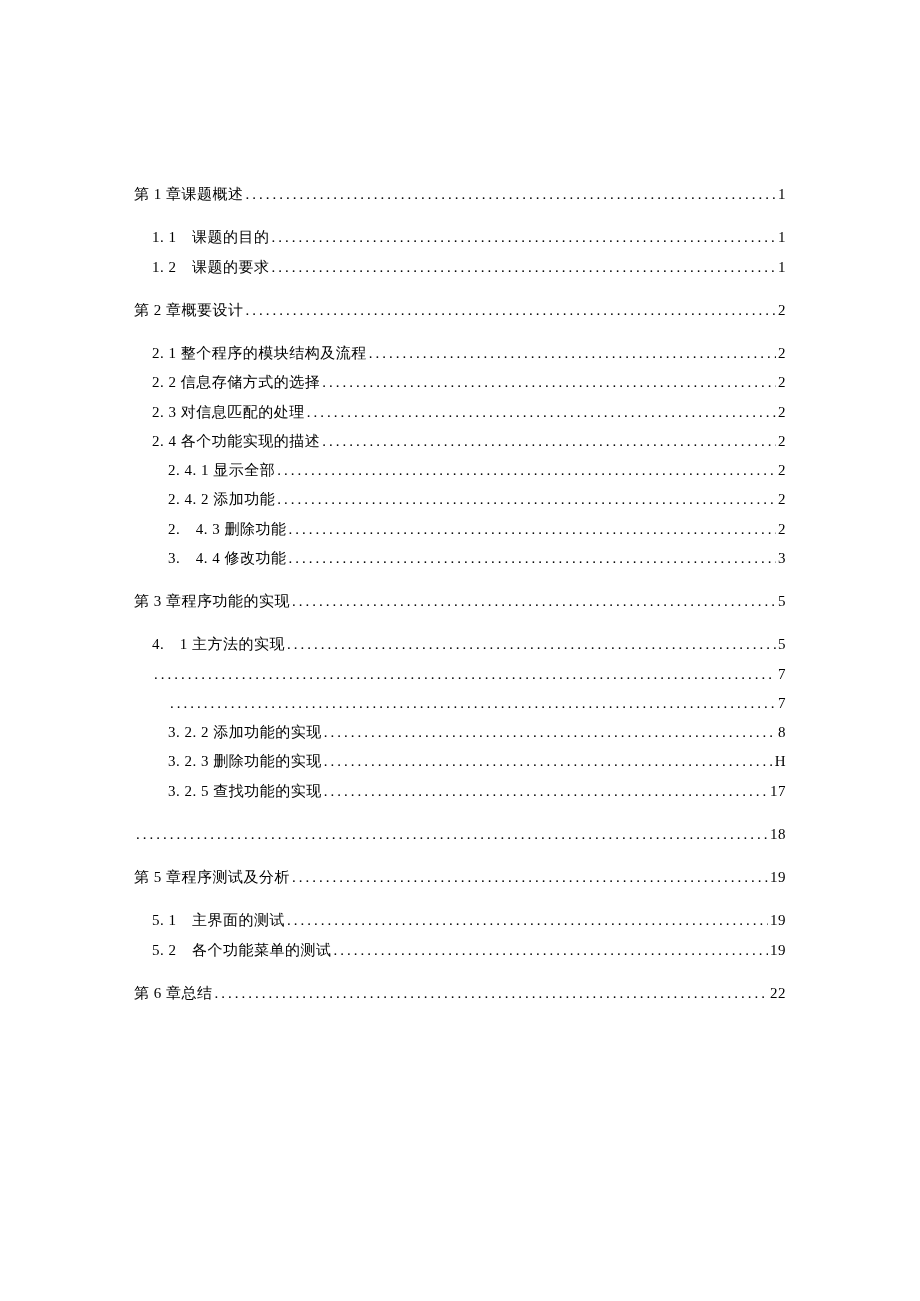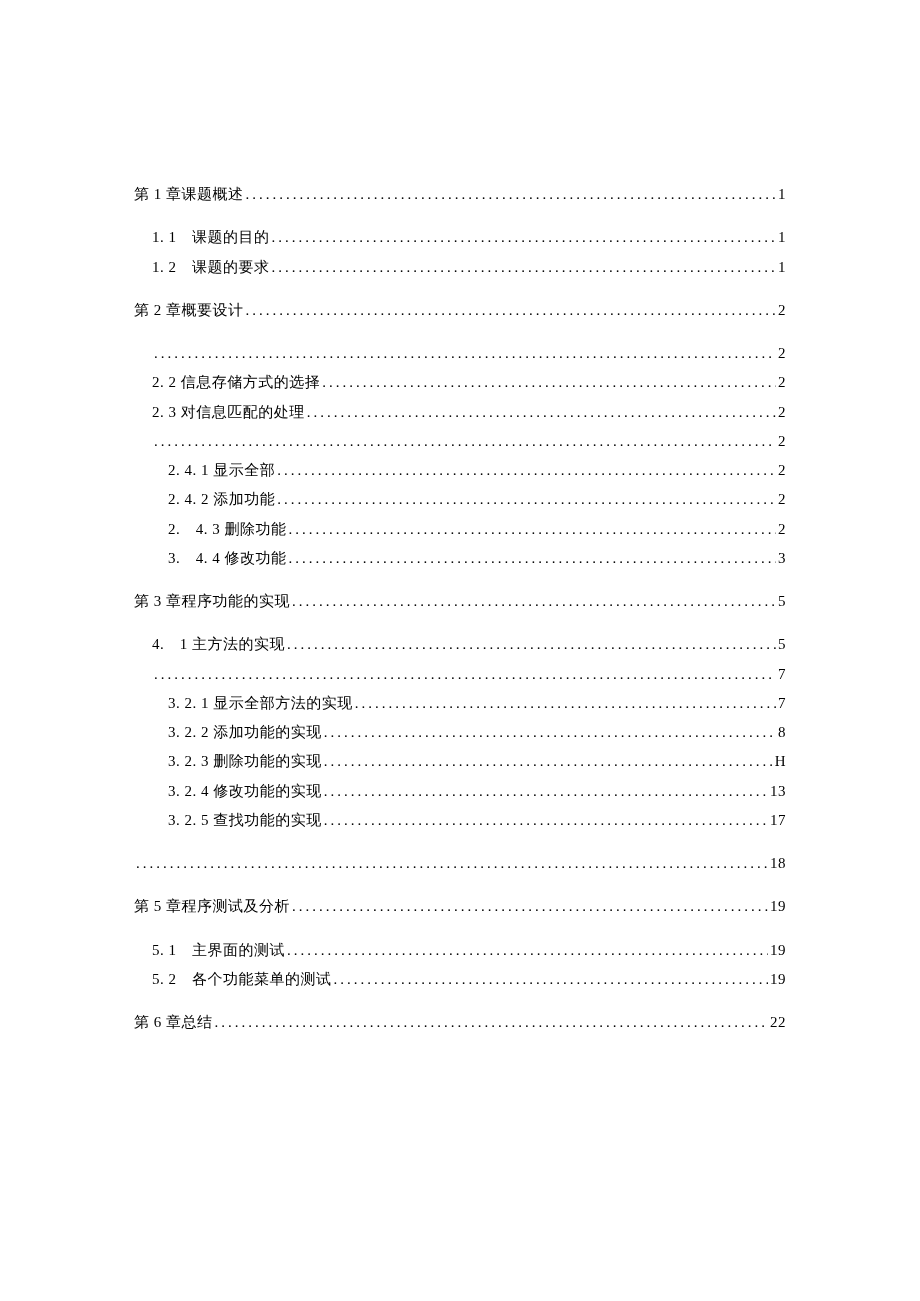--- a/index.html
+++ b/index.html
@@ -67,34 +67,36 @@
         <span class="label">1. 2　课题的要求</span>
         <span class="dots"></span>
         <span class="pageno">1</span>
       </div>
       <div class="toc-line l1 group-gap">
         <span class="label">第 2 章概要设计</span>
         <span class="dots"></span>
         <span class="pageno">2</span>
       </div>
       <div class="toc-line l2 group-gap">
+        <span class="label">2. 1 整个程序的模块结构及流程</span>
         <span class="dots"></span>
         <span class="pageno">2</span>
       </div>
       <div class="toc-line l2">
         <span class="label">2. 2 信息存储方式的选择</span>
         <span class="dots"></span>
         <span class="pageno">2</span>
       </div>
       <div class="toc-line l2">
         <span class="label">2. 3 对信息匹配的处理</span>
         <span class="dots"></span>
         <span class="pageno">2</span>
       </div>
       <div class="toc-line l2">
+        <span class="label">2. 4 各个功能实现的描述</span>
         <span class="dots"></span>
         <span class="pageno">2</span>
       </div>
       <div class="toc-line l3">
         <span class="label">2. 4. 1 显示全部</span>
         <span class="dots"></span>
         <span class="pageno">2</span>
       </div>
       <div class="toc-line l3">
         <span class="label">2. 4. 2 添加功能</span>
@@ -119,38 +121,32 @@
       <div class="toc-line l2 group-gap">
         <span class="label">4.　1 主方法的实现</span>
         <span class="dots"></span>
         <span class="pageno">5</span>
       </div>
       <div class="toc-line l2">
         <span class="dots"></span>
         <span class="pageno">7</span>
       </div>
       <div class="toc-line l3">
-        <span class="label">3. 2. 1 显示全部方法的实现</span>
         <span class="dots"></span>
         <span class="pageno">7</span>
       </div>
       <div class="toc-line l3">
         <span class="label">3. 2. 2 添加功能的实现</span>
         <span class="dots"></span>
         <span class="pageno">8</span>
       </div>
       <div class="toc-line l3">
         <span class="label">3. 2. 3 删除功能的实现</span>
         <span class="dots"></span>
         <span class="pageno">H</span>
-      </div>
-      <div class="toc-line l3">
-        <span class="label">3. 2. 4 修改功能的实现</span>
-        <span class="dots"></span>
-        <span class="pageno">13</span>
       </div>
       <div class="toc-line l3">
         <span class="label">3. 2. 5 查找功能的实现</span>
         <span class="dots"></span>
         <span class="pageno">17</span>
       </div>
       <div class="toc-line l1 group-gap">
         <span class="dots"></span>
         <span class="pageno">18</span>
       </div>

